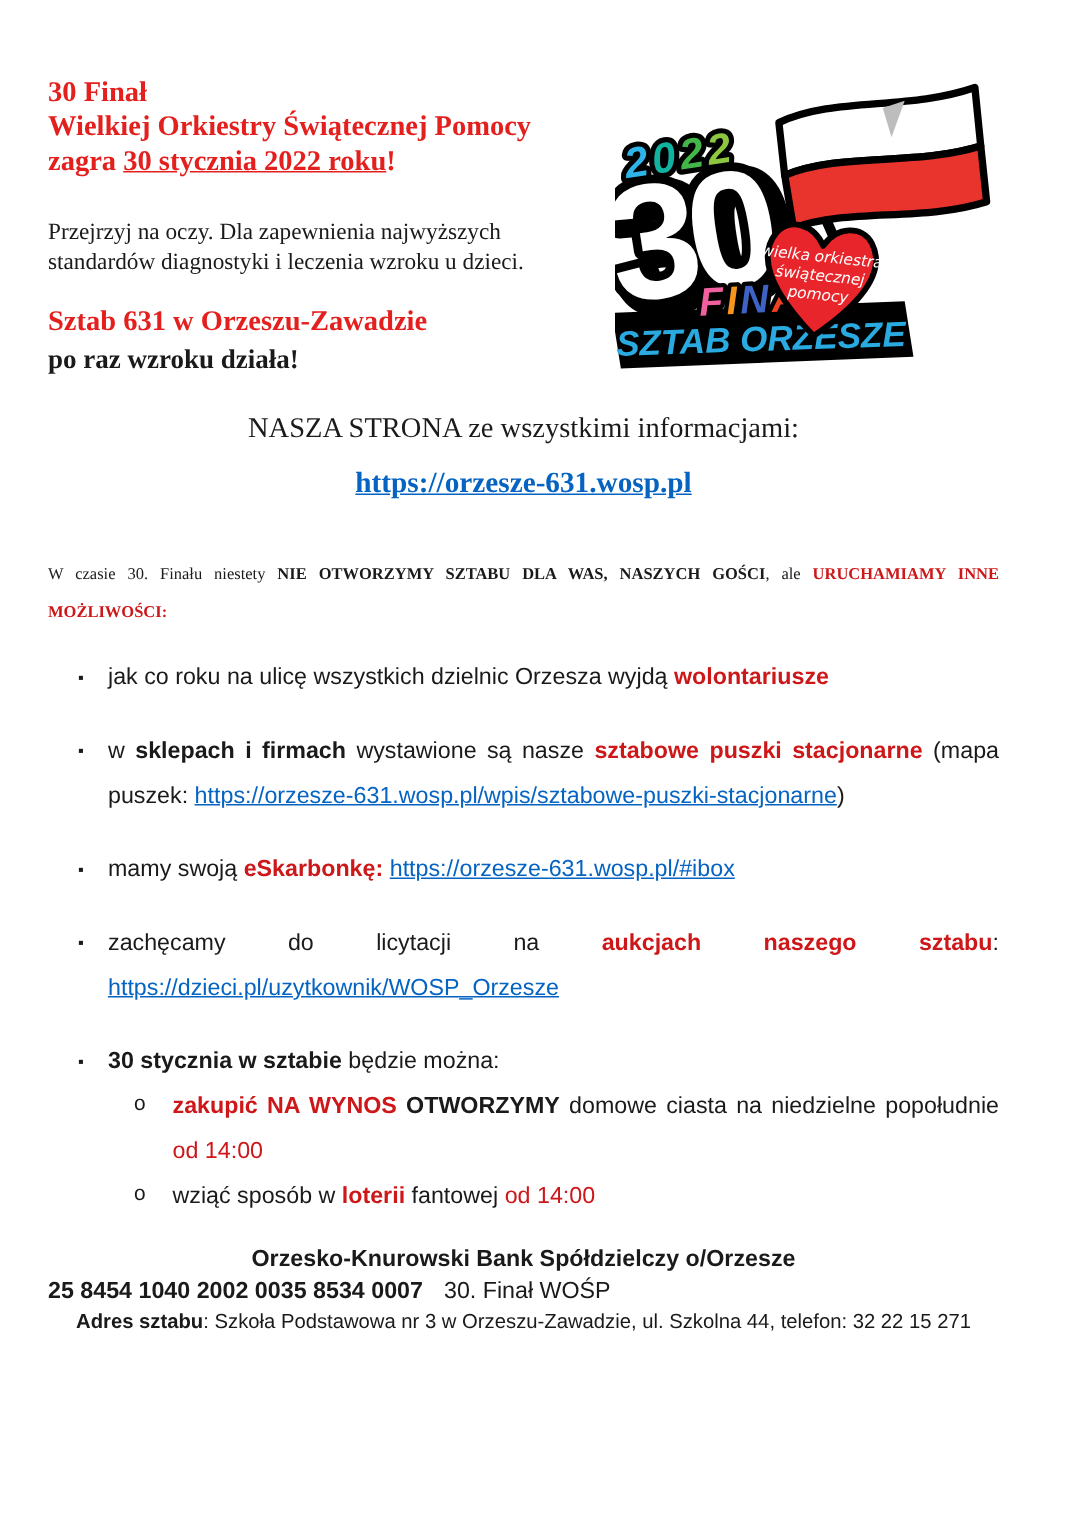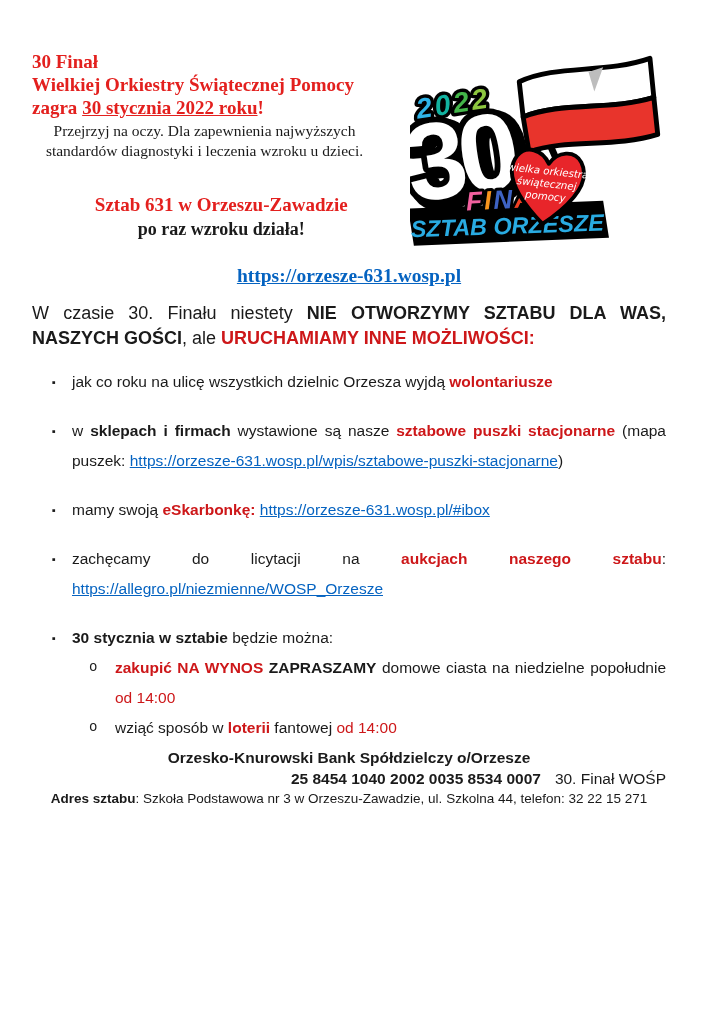--- a/index.html
+++ b/index.html
@@ -7,50 +7,50 @@
   .page {
     width:724px; height:1024px; margin:0 auto; background:#fff;
     padding:50px 58px 20px 32px; overflow:hidden; position:relative;
     font-family:"Liberation Sans", sans-serif; color:var(--ink,#1a1a1a);
   }
   
   .header-row { display:flex; align-items:flex-start; }
   .header-left { width:388px; font-family:"Liberation Serif", serif; }
   .main-title { color:var(--serif_red,#e3201e); font-weight:bold; font-size:19px; line-height:23px; }
   .main-title .u { text-decoration:underline; }
-  .intro { font-size:15.5px; line-height:20px; margin-top:2px; max-width:345px;text-align:center; }
-  .sztab { text-align:center; margin-top:32px; }
+  .intro { font-size:15.5px; line-height:20px; margin-top:26px; max-width:345px; }
+  .sztab { text-align:left; margin-top:18px; }
   .sztab-red { color:var(--serif_red,#e3201e); font-weight:bold; font-size:19px; line-height:24px; }
   .sztab-black { font-weight:bold; font-size:18px; line-height:24px; }
   .logo-box { width:262px; height:196px; margin-left:auto; margin-top:4px; position:relative; }
   .logo-box svg { width:100%; height:100%; display:block; }
   
   .site-label { text-align:center; font-family:"Liberation Serif", serif; font-size:19px; margin-top:24px; }
   .site-url { text-align:center; margin-top:15px; }
   .site-url a { font-family:"Liberation Serif", serif; font-size:19.5px; font-weight:bold;
                 color:var(--link_blue,#0563c1); text-decoration:underline; cursor:pointer; }
   
-  .notice { margin-top:14px; font-size:18px; line-height:25px; text-align:justify; }
+  .notice { margin-top:37px; font-size:11px; line-height:25px; text-align:justify;font-family:Liberation Serif, serif; }
   b.blk { font-weight:bold; }
   .red { color:var(--sans_red,#cd1719); }
   .redb { color:var(--sans_red,#cd1719); font-weight:bold; }
   a.doclink { color:var(--link_blue,#0563c1); text-decoration:underline; overflow-wrap:anywhere; cursor:pointer;text-align:right; }
   
   .bullets { margin-top:16px; }
   .b-item { position:relative; padding-left:40px; margin-bottom:19px;
             font-size:15.5px; line-height:30px; text-align:justify; }
   .b-item.nojust { text-align:left; }
   .b-marker { position:absolute; left:20px; top:0; font-size:11px; line-height:30px; }
   .sub-item { position:relative; padding-left:43px; font-size:15.5px; line-height:30px; text-align:justify; }
   .sub-item.nojust { text-align:left; }
   .sub-marker { position:absolute; left:17px; top:0; font-size:14px; line-height:29px; font-family:"Liberation Mono",monospace; }
   
   .footer-para { margin-top:21px; font-size:15px; line-height:26px; text-align:justify; }
-  .bank-line { text-align:center; font-weight:bold; font-size:15.5px; line-height:21px; margin-top:4px; }
-  .account-line { text-align:right; font-size:15.5px; line-height:21px; }
+  .bank-line { text-align:center; font-weight:bold; font-size:15.5px; line-height:21px; margin-top:16px; }
+  .account-line { text-align:left; font-size:15.5px; line-height:21px; }
   .account-line .num { font-weight:bold; }
   .account-line .sfx { margin-left:14px; }
   .address-line { text-align:center; font-size:13.5px; line-height:20px; }
   .closing { text-align:center; font-family:"Liberation Serif", serif; font-weight:bold;
              font-size:17.5px; line-height:24px; margin-top:1px; }
 </style>
 </head>
 <body>
 
 <div class="page">
@@ -94,20 +94,21 @@
         <g transform="rotate(6 140 132)">
           <path d="M140,172 C108,145 96,122 107,105 C115,93 132,96 140,110 C148,96 165,93 173,105 C184,122 172,145 140,172 Z" stroke="#000" stroke-width="4" stroke-linejoin="round" fill="#e8252a"></path>
           <text x="140" y="121" text-anchor="middle" fill="#fff" font-style="italic" font-family="DejaVu Sans, sans-serif" font-size="10.5">wielka orkiestra</text>
           <text x="140" y="134" text-anchor="middle" fill="#fff" font-style="italic" font-family="DejaVu Sans, sans-serif" font-size="10.5">świątecznej</text>
           <text x="140" y="147" text-anchor="middle" fill="#fff" font-style="italic" font-family="DejaVu Sans, sans-serif" font-size="10.5">pomocy</text>
         </g>
       </svg>
     </div>
   </div>
 
+  <div class="site-label">NASZA STRONA ze wszystkimi informacjami:</div>
   <div class="site-url">
     <a>https://orzesze-631.wosp.pl</a>
   </div>
 
   <p class="notice"><span>W czasie 30. Finału niestety </span><b class="blk">NIE OTWORZYMY SZTABU DLA WAS, NASZYCH GOŚCI</b><span>, ale </span><b class="redb">URUCHAMIAMY INNE MOŻLIWOŚCI:</b></p>
 
   <div class="bullets">
 
     <div class="b-item nojust">
       <span class="b-marker">▪</span><span>jak co roku na ulicę wszystkich dzielnic Orzesza wyjdą </span><b class="redb">wolontariusze</b>
@@ -115,27 +116,27 @@
 
     <div class="b-item">
       <span class="b-marker">▪</span><span>w </span><b class="blk">sklepach i firmach</b><span> wystawione są nasze </span><b class="redb">sztabowe puszki stacjonarne</b><span> (mapa puszek: </span><a class="doclink">https://orzesze-631.wosp.pl/wpis/sztabowe-puszki-stacjonarne</a><span>)</span>
     </div>
 
     <div class="b-item nojust">
       <span class="b-marker">▪</span><span>mamy swoją </span><b class="redb">eSkarbonkę:</b><span> </span><a class="doclink">https://orzesze-631.wosp.pl/#ibox</a>
     </div>
 
     <div class="b-item">
-      <span class="b-marker">▪</span><span>zachęcamy do licytacji na </span><b class="redb">aukcjach naszego sztabu</b><span>:</span> <a class="doclink">https://allegro.pl/niezmienne/WOSP_Orzesze</a>
+      <span class="b-marker">▪</span><span>zachęcamy do licytacji na </span><b class="redb">aukcjach naszego sztabu</b><span>:</span> <a class="doclink">https://dzieci.pl/uzytkownik/WOSP_Orzesze</a>
     </div>
 
     <div class="b-item nojust" style="margin-bottom:0;">
       <span class="b-marker">▪</span><b class="blk">30 stycznia w sztabie</b><span> będzie można:</span>
       <div class="sub-item">
-        <span class="sub-marker">o</span><b class="redb">zakupić NA WYNOS</b><span> </span><b class="blk">ZAPRASZAMY</b><span> domowe ciasta na niedzielne popołudnie </span><span class="red">od 14:00</span>
+        <span class="sub-marker">o</span><b class="redb">zakupić NA WYNOS</b><span> </span><b class="blk">OTWORZYMY</b><span> domowe ciasta na niedzielne popołudnie </span><span class="red">od 14:00</span>
       </div>
       <div class="sub-item nojust">
         <span class="sub-marker">o</span><span>wziąć sposób w </span><b class="redb">loterii</b><span> fantowej </span><span class="red">od 14:00</span>
       </div>
     </div>
   </div>
 
   <div class="bank-line">Orzesko-Knurowski Bank Spółdzielczy o/Orzesze</div>
   <div class="account-line">
     <span class="num">25 8454 1040 2002 0035 8534 0007</span><span class="sfx">30. Finał WOŚP</span>

